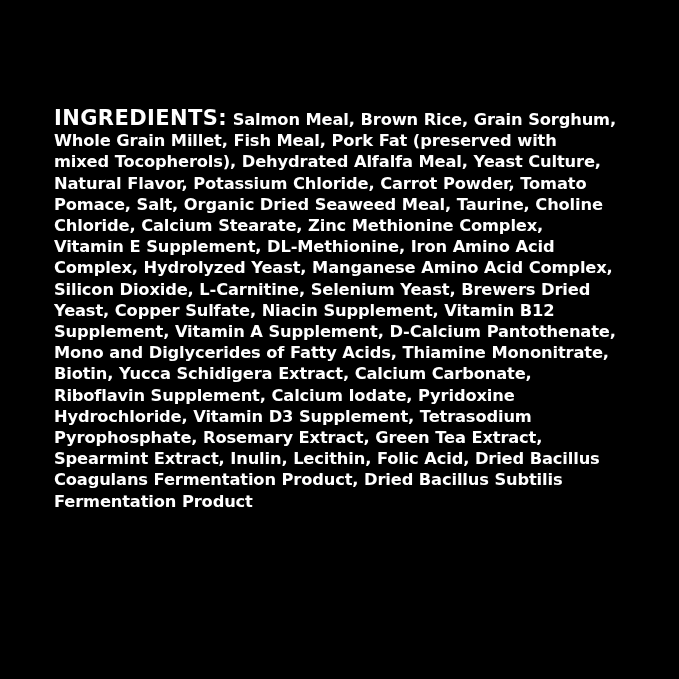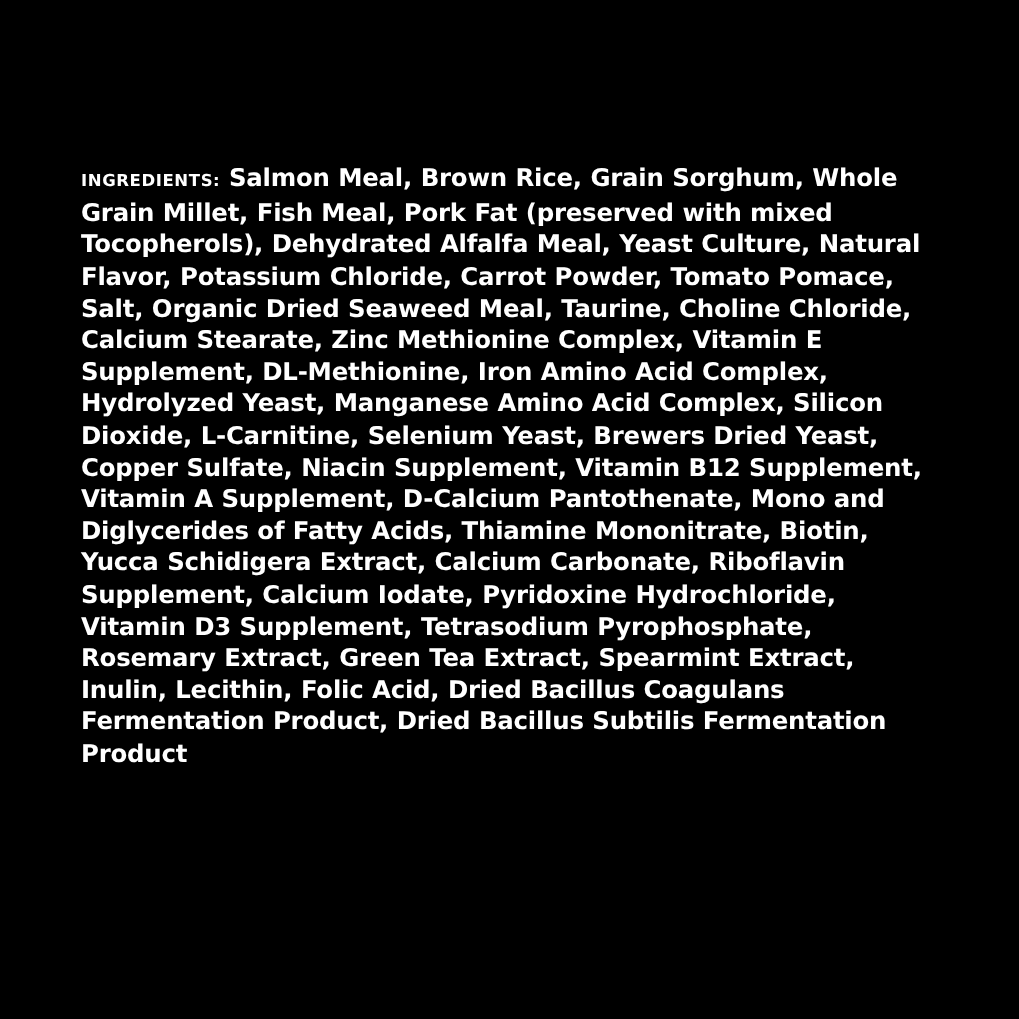--- a/index.html
+++ b/index.html
@@ -35,21 +35,21 @@
     line-height: 21.2px;
     font-weight: bold;
     letter-spacing: -0.15px;
     color: #ffffff;
     margin: 0;
     text-align: left;
     word-spacing: 0.2px;
   }
   .heading-inline {
     font-family: "DejaVu Sans", sans-serif;
-    font-size: 11px;
+    font-size: 21px;
     font-weight: bold;
     letter-spacing: 0.4px;
     color: #ffffff;
   }
   .body-inline {
     font-weight: bold;
     margin-top: 35px;
   }
   .microorganism-note {
     position: absolute;

